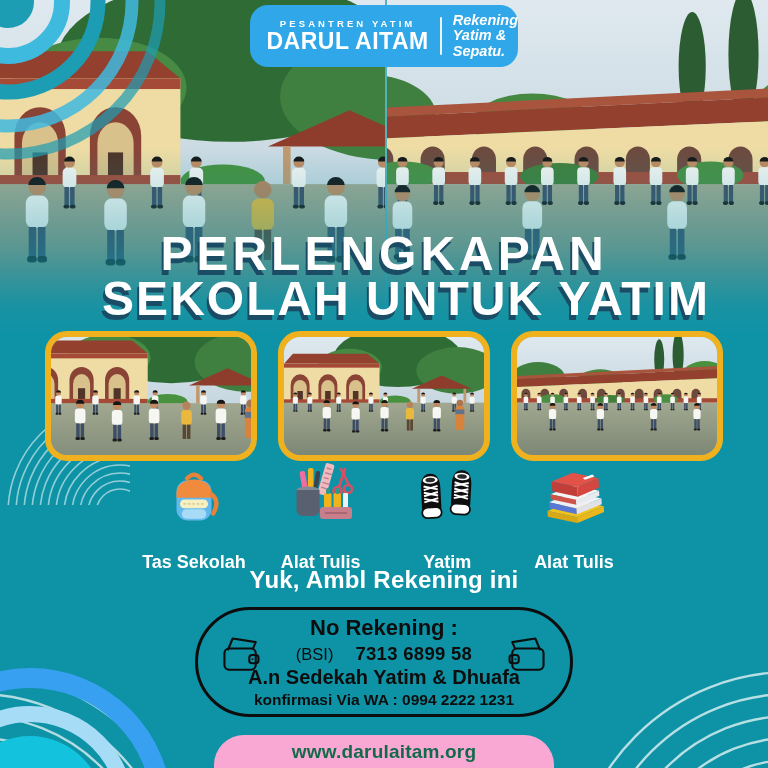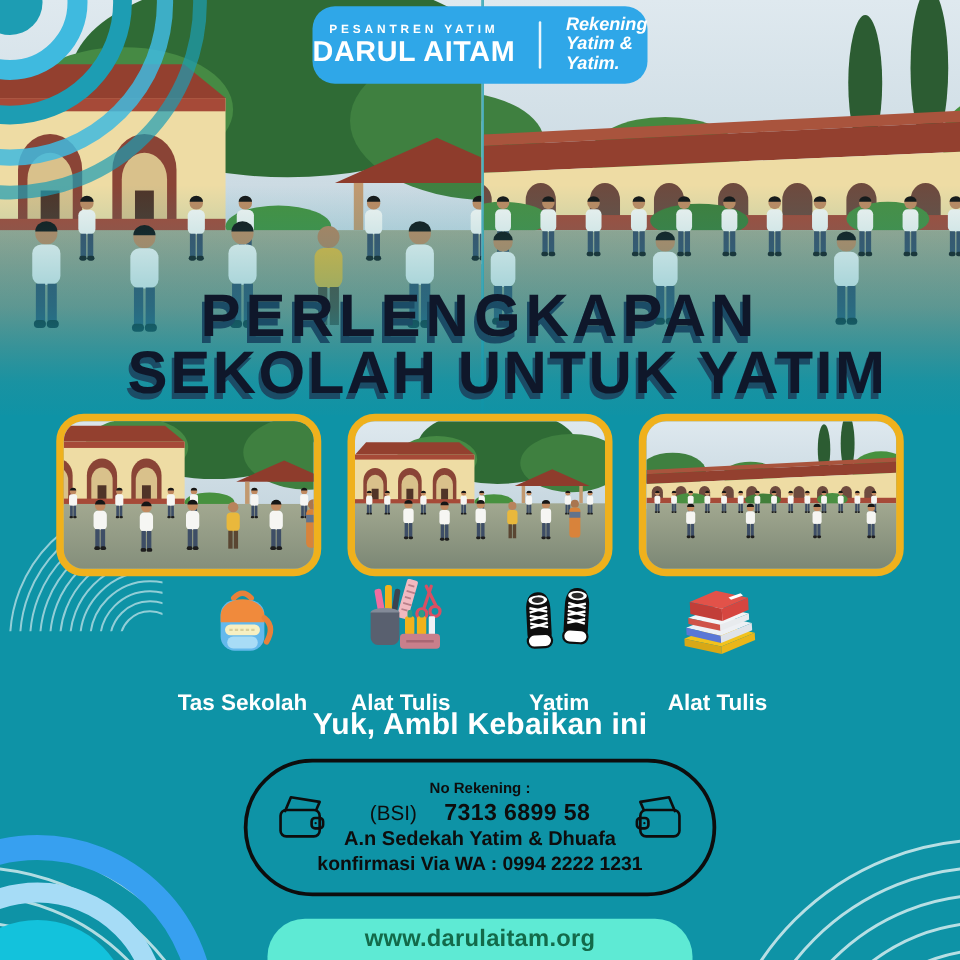--- a/index.html
+++ b/index.html
@@ -19,30 +19,30 @@
   .deco{position:absolute;pointer-events:none;}
   .arcs-tl{top:0;left:0;z-index:2;}
   .fan-left{left:0;top:393px;z-index:1;}
   .bullseye{left:0;bottom:0;z-index:1;}
   .arcs-br{right:0;bottom:0;z-index:1;}
   .arcs-bl{left:0;bottom:0;z-index:0;transform:scaleX(-1);}
 
   
   .header-pill{position:absolute;top:5px;left:50%;transform:translateX(-50%);
     width:268px;height:62px;background:#2fa7e8;border-radius:18px;z-index:5;
-    display:flex;align-items:center;justify-content:space-between;gap:11px;color:#fff;}
+    display:flex;align-items:center;justify-content:flex-end;gap:11px;color:#fff;}
   .org{text-align:center;}
   .org-top{font-size:9.5px;font-weight:700;letter-spacing:3.1px;white-space:nowrap;}
   .org-name{font-size:23px;font-weight:800;letter-spacing:.5px;line-height:1.05;white-space:nowrap;}
   .hdr-divider{width:2px;height:38px;background:rgba(255,255,255,.9);border-radius:1px;}
   .tagline{font-size:14.5px;font-weight:800;font-style:italic;line-height:1.08;text-align:left;}
 
   
   .title{position:absolute;top:231px;left:0;right:0;text-align:center;z-index:5;
-         color:#0f172a;font-weight:800;line-height:.94;}
+         color:#ffffff;font-weight:800;line-height:.94;}
   .title-l1{font-size:48px;letter-spacing:4px;text-shadow:-2px 5px 0 #1b4c66;}
   .title-l2{font-size:48px;letter-spacing:2px;text-shadow:-2px 5px 0 #1b4c66;padding-left:44px;}
 
   
   .cards{position:absolute;top:331px;left:45px;width:678px;display:flex;gap:21px;z-index:4;}
   .card{width:200px;height:118px;border:6px solid #efb11d;border-radius:22px;overflow:hidden;
         background:#9fb49a;flex:none;}
   .card svg{width:100%;height:100%;display:block;}
 
   
@@ -55,29 +55,29 @@
   .cta-heading{position:absolute;top:566px;left:0;right:0;text-align:center;z-index:4;
                color:#fff;font-size:24px;font-weight:800;letter-spacing:.2px;}
 
   .account-pill{position:absolute;top:607px;left:50%;transform:translateX(-50%);
     width:372px;height:104px;border:3.5px solid #0d0d0d;border-radius:60px;z-index:4;
     display:flex;align-items:center;justify-content:center;}
   .wallet{position:absolute;top:50%;}
   .wallet-left{left:20px;transform:translateY(-60%);}
   .wallet-right{right:20px;transform:translateY(-60%) scaleX(-1);}
   .acc-text{text-align:center;color:#0d0d0d;line-height:1.26;}
-  .acc-l1{font-size:12px;font-weight:700;}
+  .acc-l1{font-size:22px;font-weight:700;}
   .acc-l2{font-size:16.5px;font-weight:400;}
   .acc-num{font-weight:800;font-size:18.5px;margin-left:22px;letter-spacing:.3px;}
-  .acc-l3{font-size:16px;font-weight:600;}
+  .acc-l3{font-size:20px;font-weight:600;}
   .acc-l4{font-size:15.5px;font-weight:600;}
 
   
   .footer-bar{position:absolute;bottom:0;left:50%;transform:translateX(-50%);
-    width:340px;height:33px;background:#5eead4;border-radius:30px 30px 0 0;z-index:4;
+    width:340px;height:33px;background:#f9a8d4;border-radius:30px 30px 0 0;z-index:4;
     display:flex;align-items:center;justify-content:center;}
   .footer-link{color:#136a4a;font-weight:800;font-size:19px;letter-spacing:.2px;text-decoration:none;}
 </style>
 </head>
 <body>
 
 <svg width="0" height="0" style="position:absolute" aria-hidden="true">
   <defs>
     <linearGradient id="skyg" x1="0" y1="0" x2="0" y2="1">
       <stop offset="0" stop-color="#dfe9ef"></stop>
@@ -270,21 +270,21 @@
 
   <div class="header-pill">
     <div class="org">
       <div class="org-top">PESANTREN YATIM</div>
       <div class="org-name">DARUL AITAM</div>
     </div>
     <div class="hdr-divider"></div>
     <div class="tagline">
       <div>Rekening</div>
       <div>Yatim &amp;</div>
-      <div>Yatim.</div>
+      <div>Sepatu.</div>
     </div>
   </div>
 
   <div class="title">
     <div class="title-l1">PERLENGKAPAN</div>
     <div class="title-l2">SEKOLAH UNTUK YATIM</div>
   </div>
 
   <div class="cards">
     <div class="card">
@@ -413,21 +413,21 @@
             <polygon points="42,21 64,13 64,23 42,31" fill="#d64640"></polygon>
             <polygon points="48,12 58,9 60,11 50,14" fill="#ffffff"></polygon>
           </g>
         </svg>
       </div>
       <div class="item-label">Alat Tulis</div>
     </div>
 
   </div>
 
-  <div class="cta-heading">Yuk, Ambl Kebaikan ini</div>
+  <div class="cta-heading">Yuk, Ambl Rekening ini</div>
 
   <div class="account-pill">
     <span class="wallet wallet-left">
       <svg width="46" height="46" viewBox="0 0 50 50" fill="none" stroke="#0d0d0d" stroke-width="2.3" stroke-linecap="round" stroke-linejoin="round">
         <path d="M11 19 L16 7 L41 11 L38 18"></path>
         <rect x="7" y="18" width="34" height="23" rx="5"></rect>
         <rect x="34" y="25" width="10" height="9" rx="3"></rect>
         <circle cx="37.5" cy="29.5" r="1" fill="#0d0d0d" stroke="none"></circle>
       </svg>
     </span>

